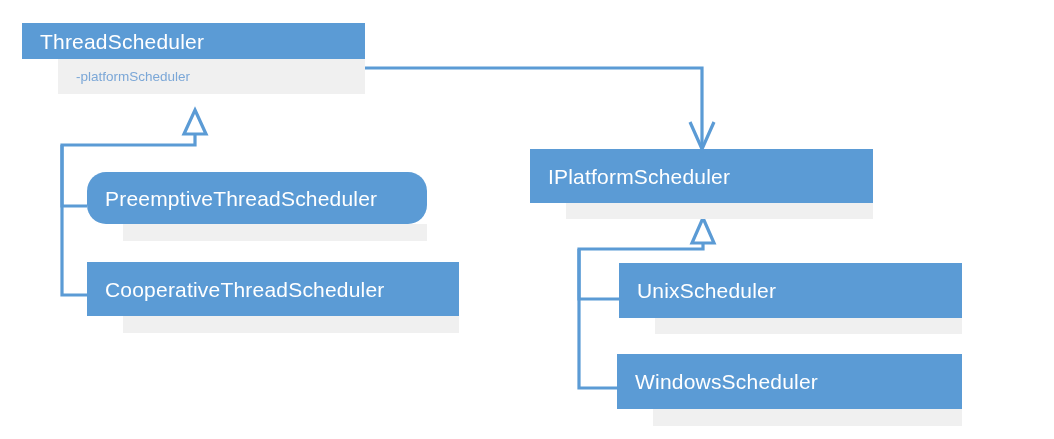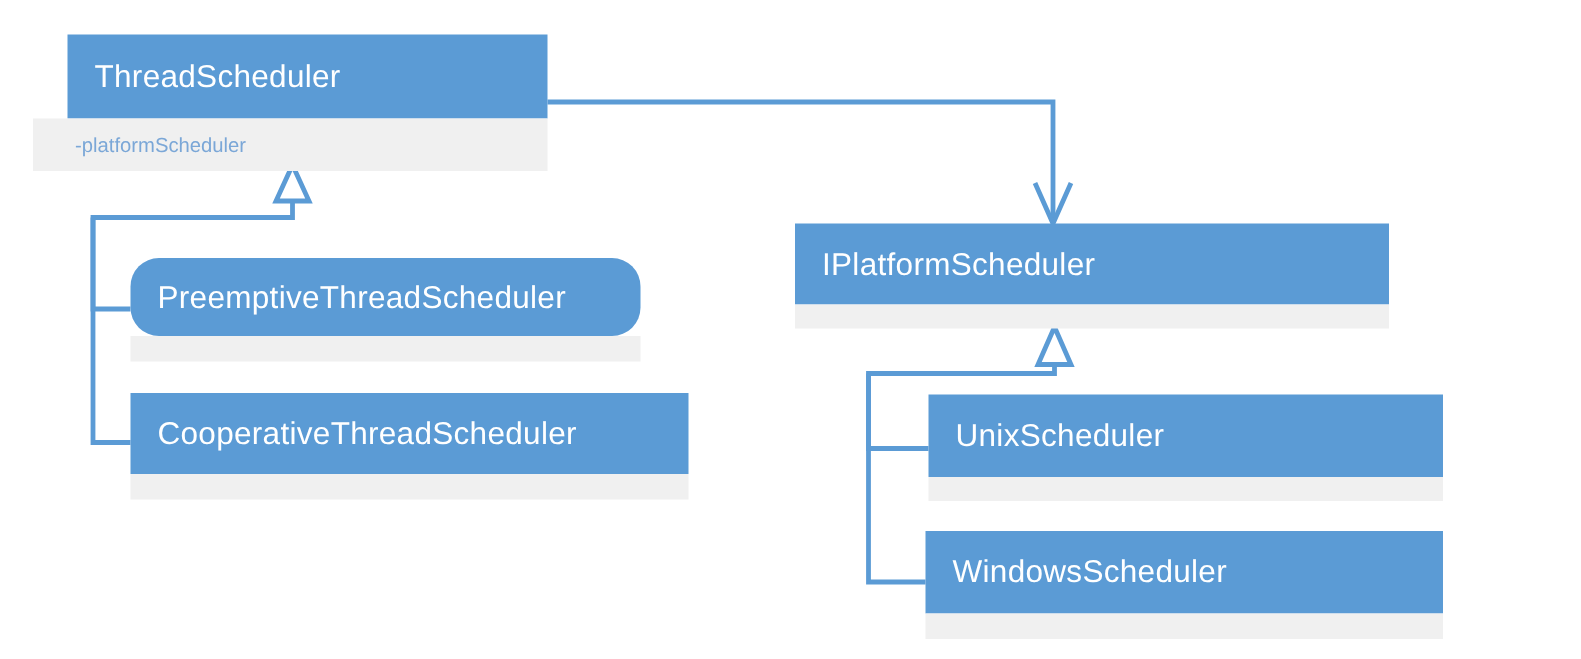--- a/index.html
+++ b/index.html
@@ -42,26 +42,27 @@
     letter-spacing: 0.2px;
     line-height: 1;
     white-space: nowrap;
     overflow: hidden;
   }
   .uml-compartment {
     box-sizing: border-box;
     background: #f0f0f0;
     display: flex;
     align-items: center;
-    padding-left: 28px;
+    padding-left: 18px;
     font-size: 13.5px;
     color: #7ba7d7;
     line-height: 1;
     white-space: nowrap;
     overflow: hidden;
+    margin-left: 36px;
   }
   .uml-compartment.empty {
     color: transparent;
   }
 </style>
 </head>
 <body>
 
 <div id="diagram-canvas">
 
@@ -79,35 +80,35 @@
     </g>
 
     <g>
       <path d="M 703 242 L 703 249 L 579 249 L 579 299 L 619 299" fill="none" stroke="#5b9bd5" stroke-width="3.2"></path>
       <path d="M 579 249 L 579 388 L 617 388" fill="none" stroke="#5b9bd5" stroke-width="3.2"></path>
       <path d="M 703 218 L 714 243 L 692 243 Z" fill="#ffffff" stroke="#5b9bd5" stroke-width="3.2" stroke-linejoin="miter"></path>
     </g>
   </svg>
 
   <div class="uml-class" style="left:22px; top:23px; width:343px;">
-    <div class="uml-header" style="height:56px;margin-left:23px;">ThreadScheduler</div>
+    <div class="uml-header" style="height:36px;">ThreadScheduler</div>
     <div class="uml-compartment" style="height:35px;">-platformScheduler</div>
   </div>
 
   <div class="uml-class" style="left:87px; top:172px; width:340px;">
     <div class="uml-header" style="height:52px;border-radius:19px;">PreemptiveThreadScheduler</div>
     <div class="uml-compartment empty" style="height:17px;"></div>
   </div>
 
   <div class="uml-class" style="left:87px; top:262px; width:372px;">
     <div class="uml-header" style="height:54px;">CooperativeThreadScheduler</div>
     <div class="uml-compartment empty" style="height:17px;"></div>
   </div>
 
-  <div class="uml-class" style="left:530px; top:149px; width:396px;">
+  <div class="uml-class" style="left:530px; top:149px; width:343px;">
     <div class="uml-header" style="height:54px;">IPlatformScheduler</div>
     <div class="uml-compartment empty" style="height:16px;"></div>
   </div>
 
   <div class="uml-class" style="left:617px; top:354px; width:345px;">
     <div class="uml-header" style="height:55px;">WindowsScheduler</div>
     <div class="uml-compartment empty" style="height:17px;"></div>
   </div>
 
   <div class="uml-class" style="left:619px; top:263px; width:343px;">

